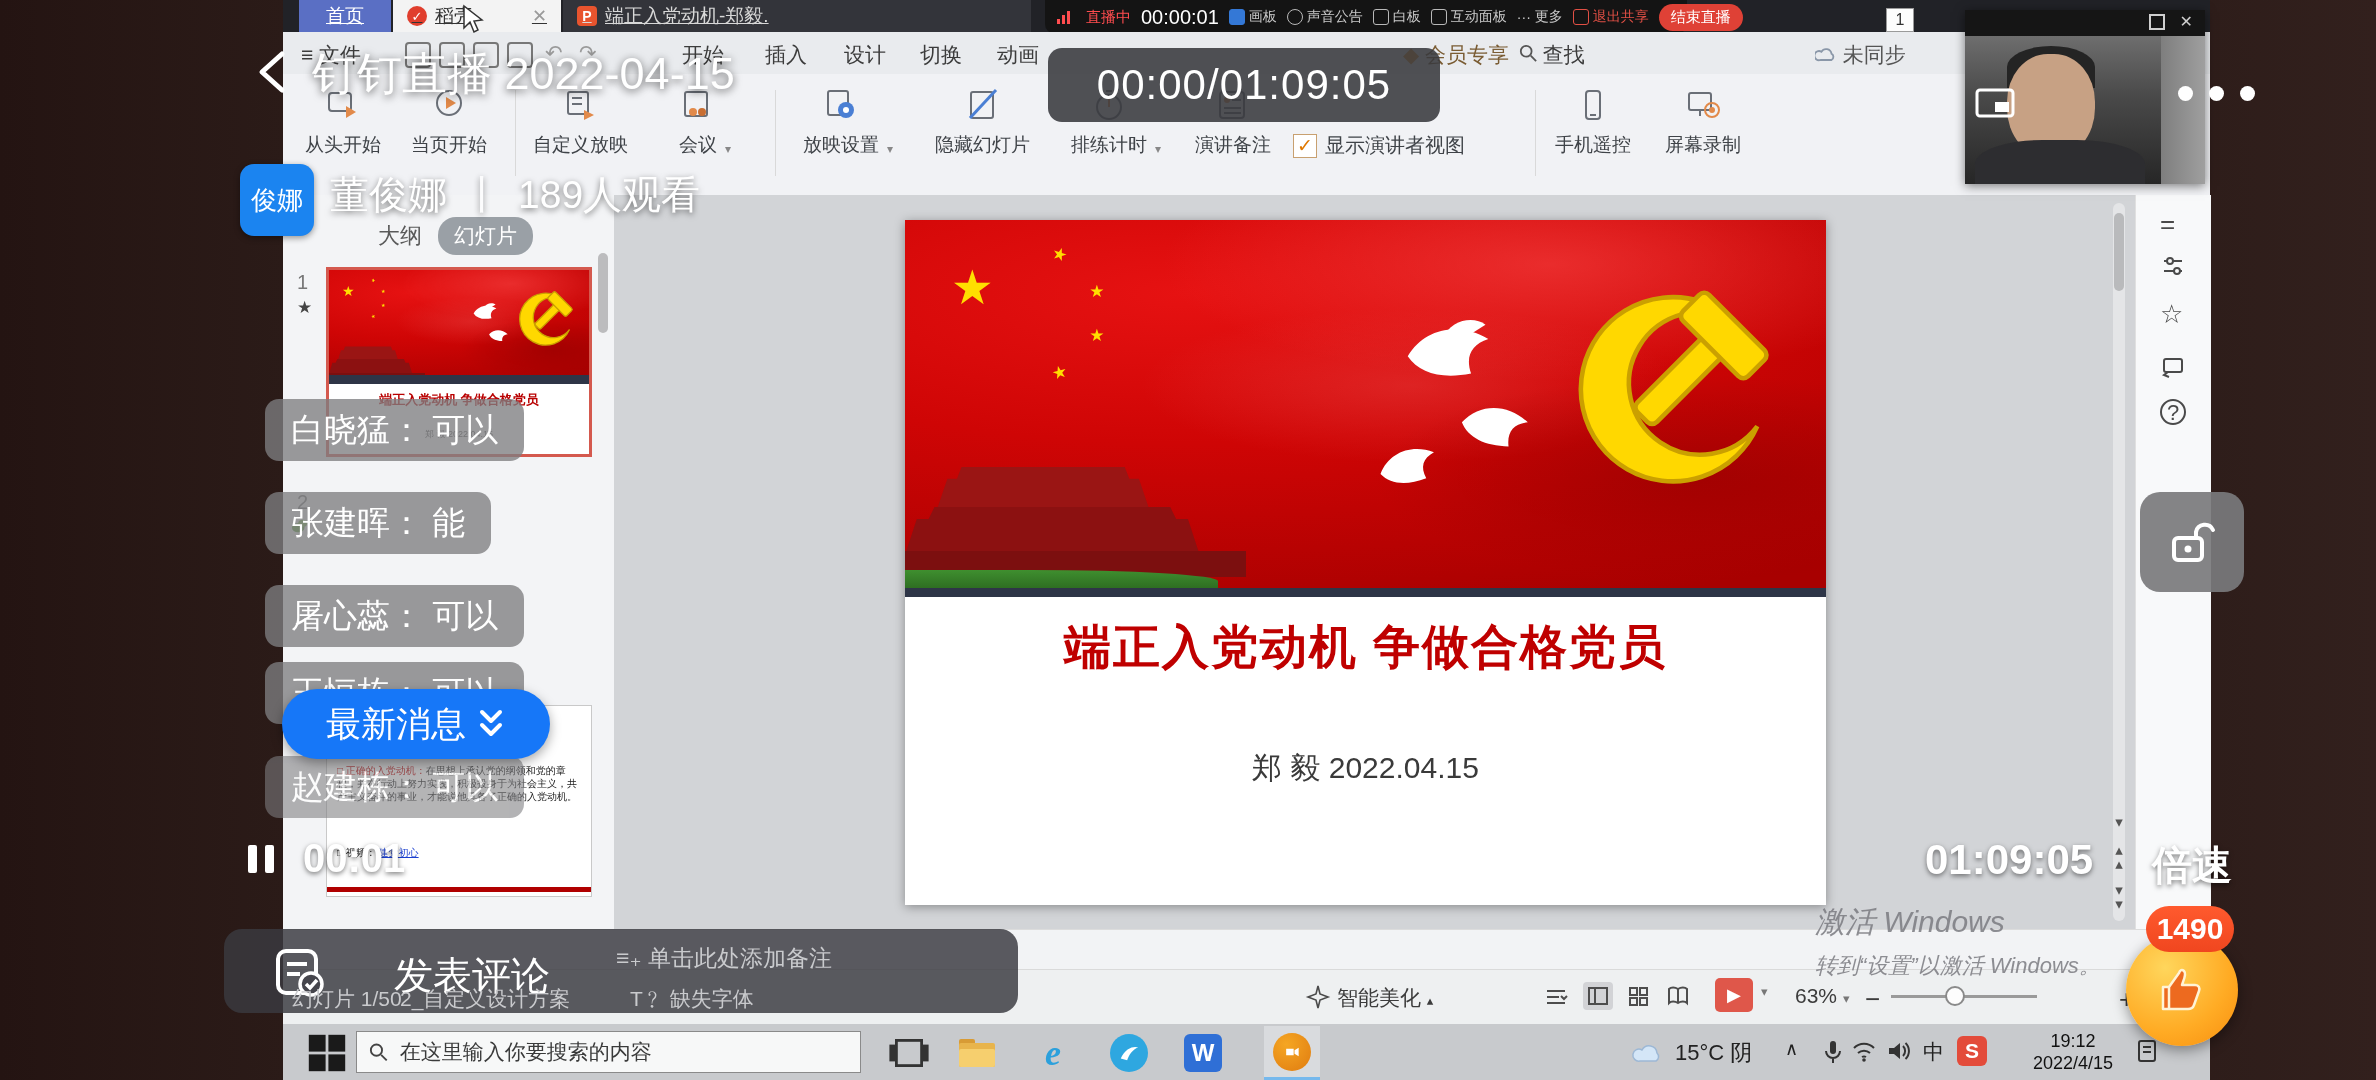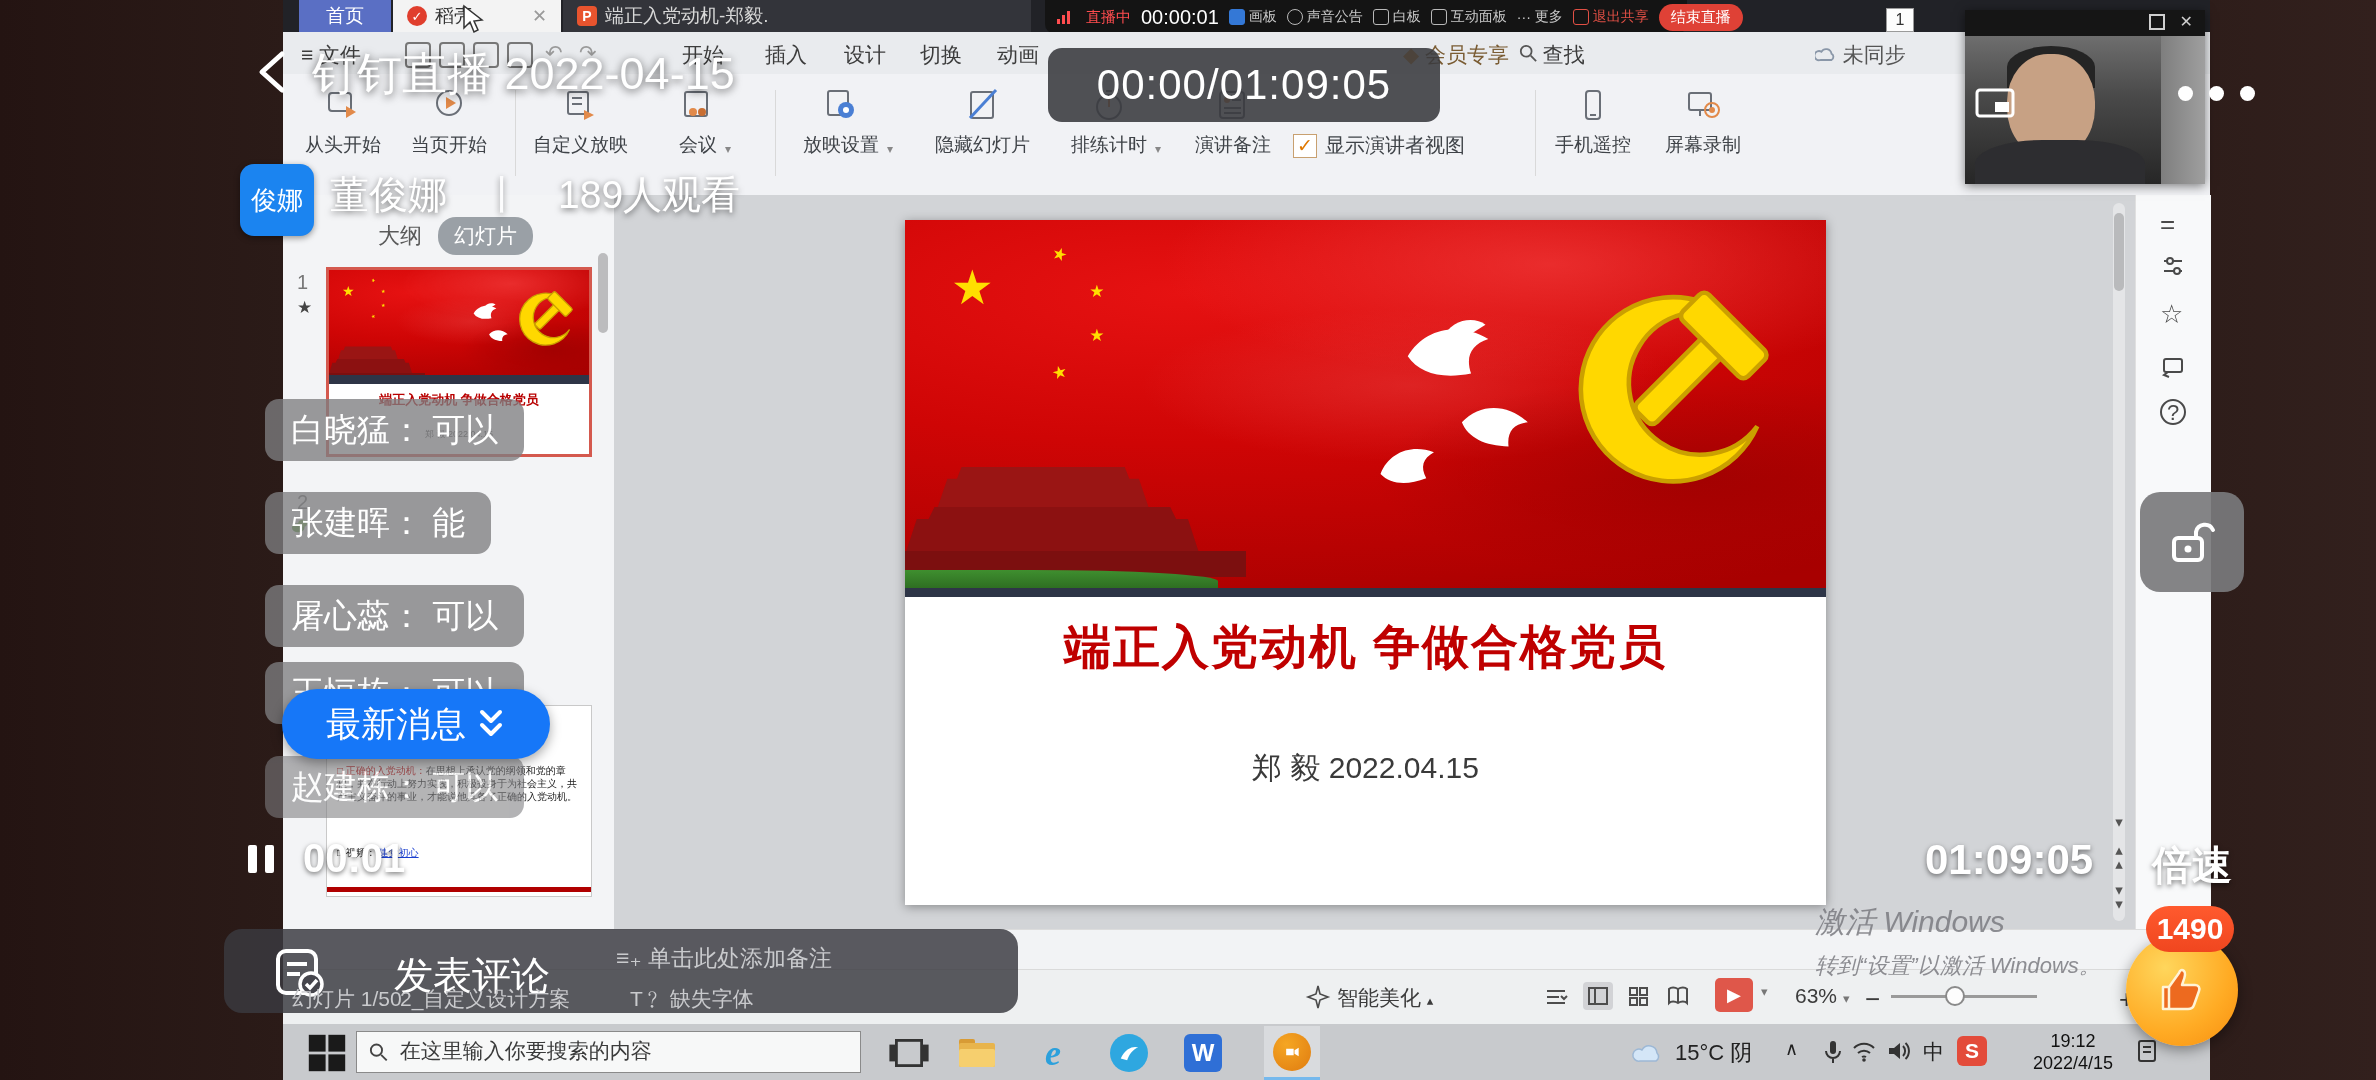--- a/index.html
+++ b/index.html
@@ -1,21 +1,21 @@
 <!DOCTYPE html>
 <html><head>
 <meta charset="utf-8">
 <style>
   html,body{margin:0;padding:0;background:#2a1a17;font-family:"Liberation Sans","DejaVu Sans",sans-serif;}
   #stage{position:relative;width:2376px;height:1080px;overflow:hidden;background:linear-gradient(90deg,#241412 0%,#2b1b18 12%,#2b1b18 88%,#32201d 100%);}
   
   #video{position:absolute;left:283px;top:0;width:1927px;height:1080px;background:#e9eaec;}
   
   #tabbar{position:absolute;left:0;top:0;width:100%;height:32px;background:#212227;}
-  .tab{position:absolute;top:0;height:32px;display:flex;align-items:center;gap:8px;padding:0 14px;font-size:19px;box-sizing:border-box;}
+  .tab{position:absolute;top:0;height:32px;display:flex;align-items:center;gap:8px;padding:0 14px;font-size:19px;box-sizing:border-box;text-decoration:underline;}
   #tab-home{left:16px;width:92px;background:#5a6fc4;color:#fff;justify-content:center;}
   #tab-docer{left:110px;width:168px;background:#f3f3f3;color:#333;}
   #tab-pres{left:280px;width:468px;background:#33343a;color:#d8d8d8;}
   .docer-ico{width:20px;height:20px;border-radius:50%;background:#e03e2d;color:#fff;font-size:13px;display:flex;align-items:center;justify-content:center;}
   .ptab-ico{width:20px;height:20px;border-radius:4px;background:#e8542e;color:#fff;font-size:14px;font-weight:bold;display:flex;align-items:center;justify-content:center;}
   .tab-close{color:#9a9a9a;font-size:18px;margin-left:auto;}
   #win-page{position:absolute;left:1603px;top:8px;width:26px;height:22px;background:#fdfdfd;border:1px solid #9a9a9a;color:#333;font-size:16px;display:flex;align-items:center;justify-content:center;}
   #share-dot{position:absolute;left:1660px;top:38px;width:42px;height:42px;border-radius:50%;background:#df473c;}
   
   #livebar{position:absolute;left:762px;top:0;width:642px;height:34px;background:#141414;border-radius:0 0 10px 10px;display:flex;align-items:center;gap:10px;padding:0 12px;box-sizing:border-box;color:#c9c9c9;font-size:14px;white-space:nowrap;}
@@ -77,34 +77,34 @@
   #statusbar{position:absolute;left:0;top:969px;width:100%;height:55px;background:#eef0f1;border-top:1px solid #dadada;color:#3c3c3c;}
   .stx{position:absolute;top:14px;font-size:21px;color:#3c3c3c;white-space:nowrap;}
   .vico{position:absolute;top:12px;width:30px;height:28px;display:flex;align-items:center;justify-content:center;border-radius:4px;}
   .vico svg{width:24px;height:24px;}
   #play-btn{position:absolute;left:1432px;top:8px;width:38px;height:34px;background:#df574a;border-radius:5px;color:#fff;font-size:18px;display:flex;align-items:center;justify-content:center;}
   #zoom-slider{position:absolute;left:1608px;top:25px;width:146px;height:3px;background:#9a9a9a;}
   #zoom-knob{position:absolute;left:54px;top:-9px;width:20px;height:20px;border-radius:50%;background:#fdfdfd;border:2px solid #8a8a8a;box-sizing:border-box;}
   
   #taskbar{position:absolute;left:0;top:1024px;width:100%;height:56px;background:#c8cacd;}
   #searchbox{position:absolute;left:73px;top:7px;width:505px;height:42px;background:#f7f8f8;border:1px solid #8a8a8a;display:flex;align-items:center;gap:10px;padding:0 12px;box-sizing:border-box;}
-  #searchbox input{border:none;outline:none;background:transparent;font-size:21px;color:#2b2b2b;width:100%;font-family:Liberation Mono, monospace;}
+  #searchbox input{border:none;outline:none;background:transparent;font-size:21px;color:#2b2b2b;width:100%;font-family:Liberation Sans, sans-serif;}
   #searchbox input::placeholder{color:#2b2b2b;opacity:.92;}
   .tico{position:absolute;top:8px;width:44px;height:42px;display:flex;align-items:center;justify-content:center;}
   .tray{position:absolute;top:14px;color:#222;font-size:22px;white-space:nowrap;}
   #clockblk{position:absolute;left:1742px;top:6px;width:96px;text-align:center;font-size:18px;color:#111;line-height:22px;}
   .appletter{width:38px;height:38px;border-radius:6px;color:#fff;display:flex;align-items:center;justify-content:center;font-weight:bold;font-size:24px;}
   #active-app{position:absolute;left:981px;top:2px;width:56px;height:54px;background:#d9dbde;border-bottom:3px solid #76b9ed;box-sizing:border-box;display:flex;align-items:center;justify-content:center;}
   
   .ovl{position:absolute;z-index:10;}
   #pl-title{left:312px;top:44px;font-size:45px;color:#fff;text-shadow:0 2px 8px rgba(0,0,0,.65);font-weight:500;}
   #back-btn{left:254px;top:48px;}
   #timer-pill{left:1048px;top:48px;width:392px;height:74px;background:rgba(56,57,62,.88);border-radius:14px;color:#fff;font-size:42px;display:flex;align-items:center;justify-content:center;letter-spacing:1px;}
   #avatar{left:240px;top:164px;width:74px;height:72px;background:#1b84f0;border-radius:14px;color:#fff;font-size:26px;display:flex;align-items:center;justify-content:center;box-shadow:0 2px 6px rgba(0,0,0,.4);}
-  #streamrow{left:330px;top:168px;display:flex;align-items:center;gap:36px;color:#fff;font-size:39px;text-shadow:0 2px 6px rgba(0,0,0,.55);}
+  #streamrow{left:330px;top:168px;display:flex;align-items:center;gap:16px;color:#fff;font-size:39px;text-shadow:0 2px 6px rgba(0,0,0,.55);}
   .bubble{left:265px;height:62px;background:rgba(125,125,128,.78);border-radius:14px;color:#fff;font-size:33px;line-height:62px;padding:0 26px;white-space:nowrap;}
   #latest-btn{left:282px;top:689px;width:268px;height:70px;background:#1677f8;border-radius:36px;color:#fff;font-size:35px;display:flex;align-items:center;justify-content:center;gap:10px;box-shadow:0 4px 12px rgba(0,0,0,.35);z-index:12;}
   #pause-btn{left:248px;top:845px;width:30px;height:28px;display:flex;gap:8px;}
   #pause-btn i{width:9px;height:28px;background:#fff;border-radius:2px;}
   #elapsed{left:303px;top:836px;font-size:40px;font-weight:bold;color:#fff;text-shadow:0 2px 5px rgba(0,0,0,.5);}
   #stop-btn{left:455px;top:848px;width:26px;height:26px;background:#fff;border-radius:6px;}
   #duration{left:1925px;top:836px;font-size:42px;font-weight:bold;color:#fff;text-shadow:0 2px 5px rgba(0,0,0,.5);}
   #speed{left:2152px;top:838px;font-size:40px;font-weight:bold;color:#fff;text-shadow:0 2px 5px rgba(0,0,0,.5);}
   #like-btn{left:2126px;top:934px;width:112px;height:112px;border-radius:50%;background:radial-gradient(circle at 35% 30%,#ffd65c,#ffab24 60%,#f78d0e);box-shadow:0 4px 14px rgba(0,0,0,.4);display:flex;align-items:center;justify-content:center;z-index:12;}
   #like-badge{left:2146px;top:906px;min-width:88px;height:46px;background:linear-gradient(#ff5a2e,#f0461f);border-radius:23px;color:#fff;font-size:30px;font-weight:bold;display:flex;align-items:center;justify-content:center;z-index:13;}

